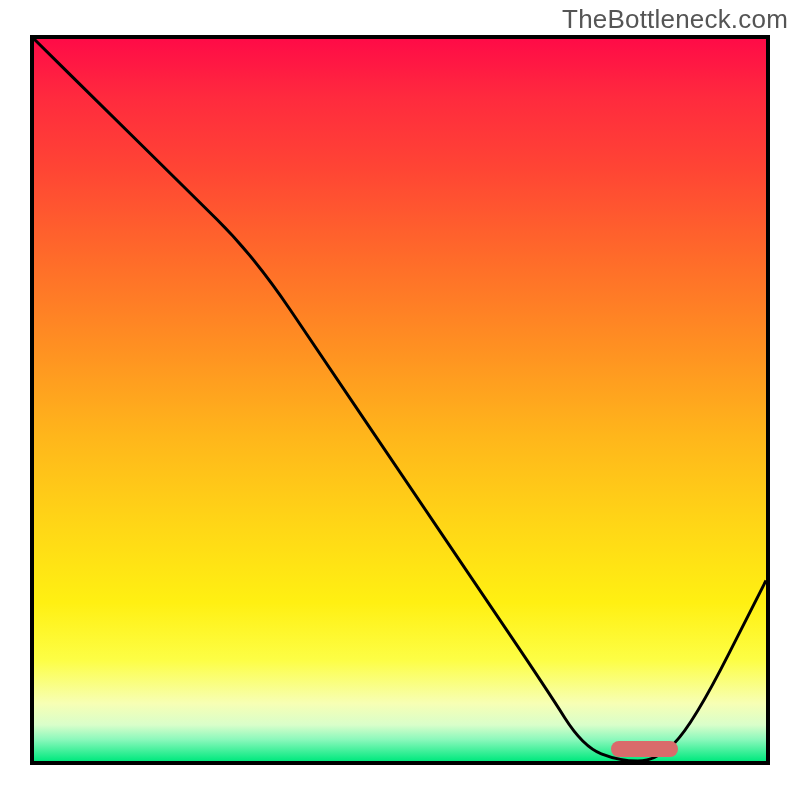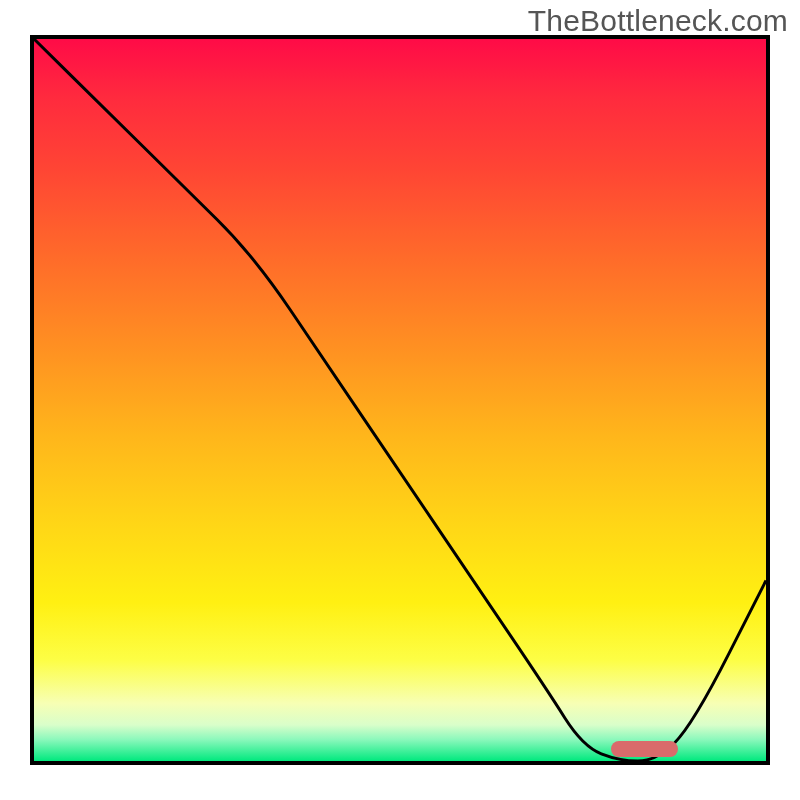--- a/index.html
+++ b/index.html
@@ -13,21 +13,21 @@
   }
   .wrapper {
     position: relative;
     width: 800px;
     height: 800px;
   }
   .watermark {
     position: absolute;
     top: 4px;
     right: 12px;
-    font-size: 30px;
+    font-size: 26px;
     color: #555;
     font-family: Arial, sans-serif;
     letter-spacing: 0.2px;
     z-index: 5;
   }
   .plot-area {
     position: absolute;
     left: 30px;
     top: 35px;
     width: 740px;

